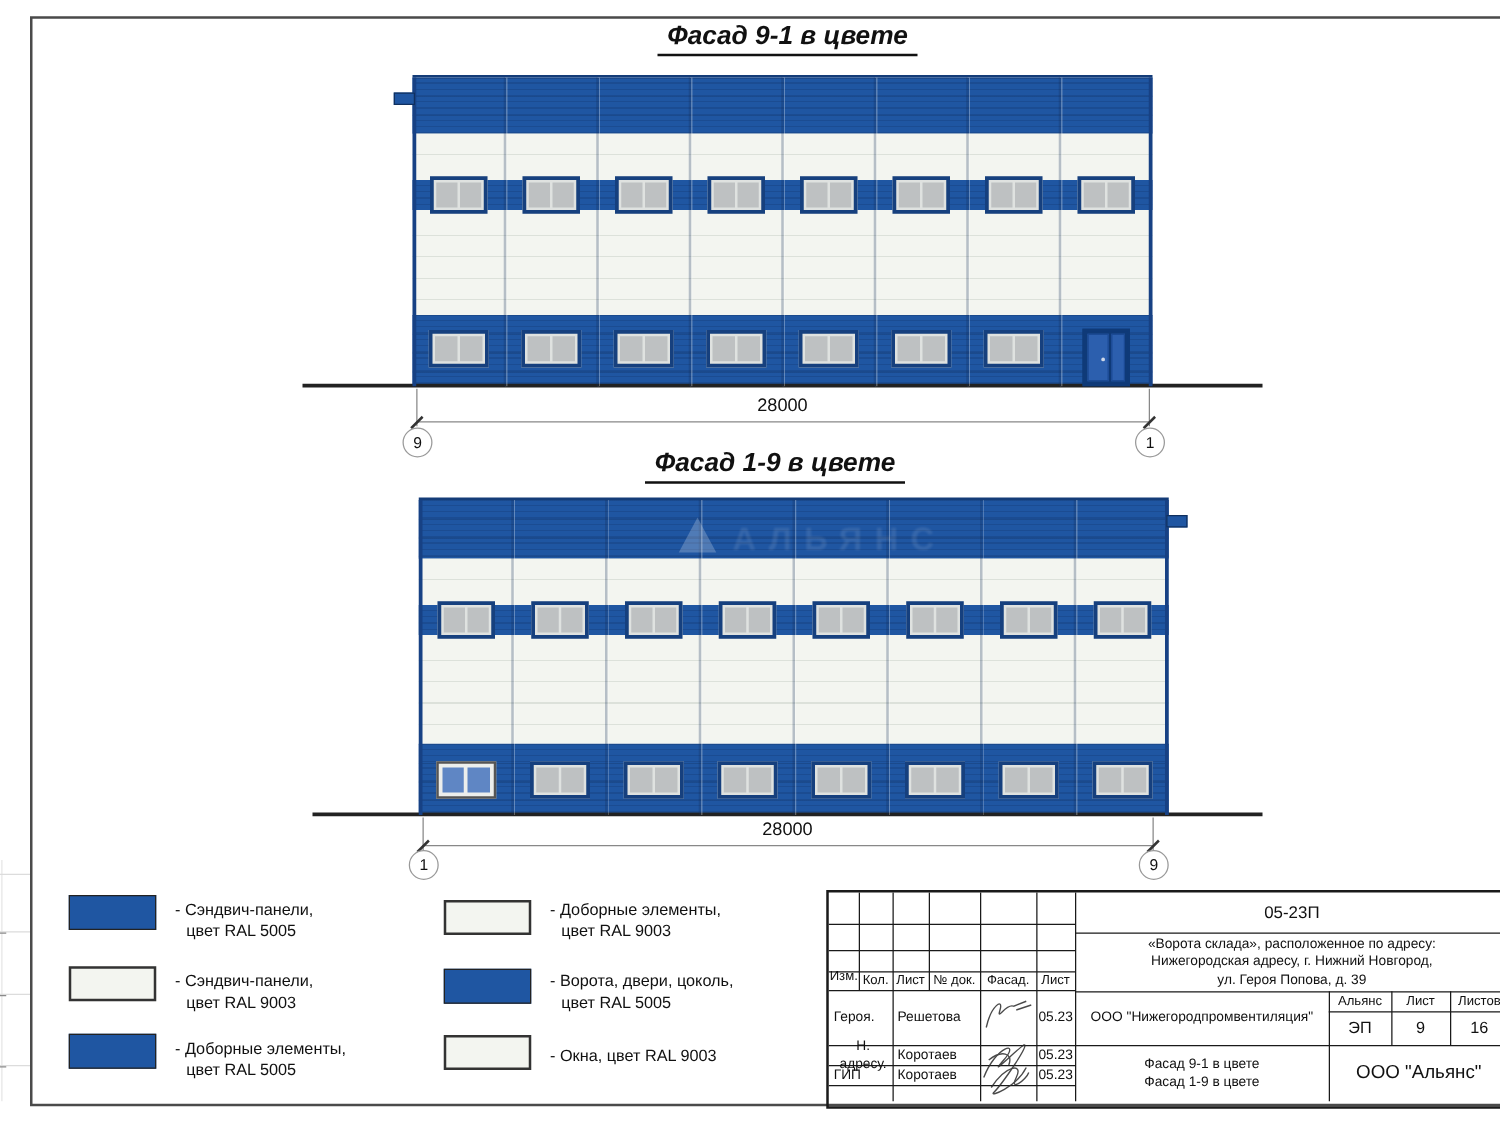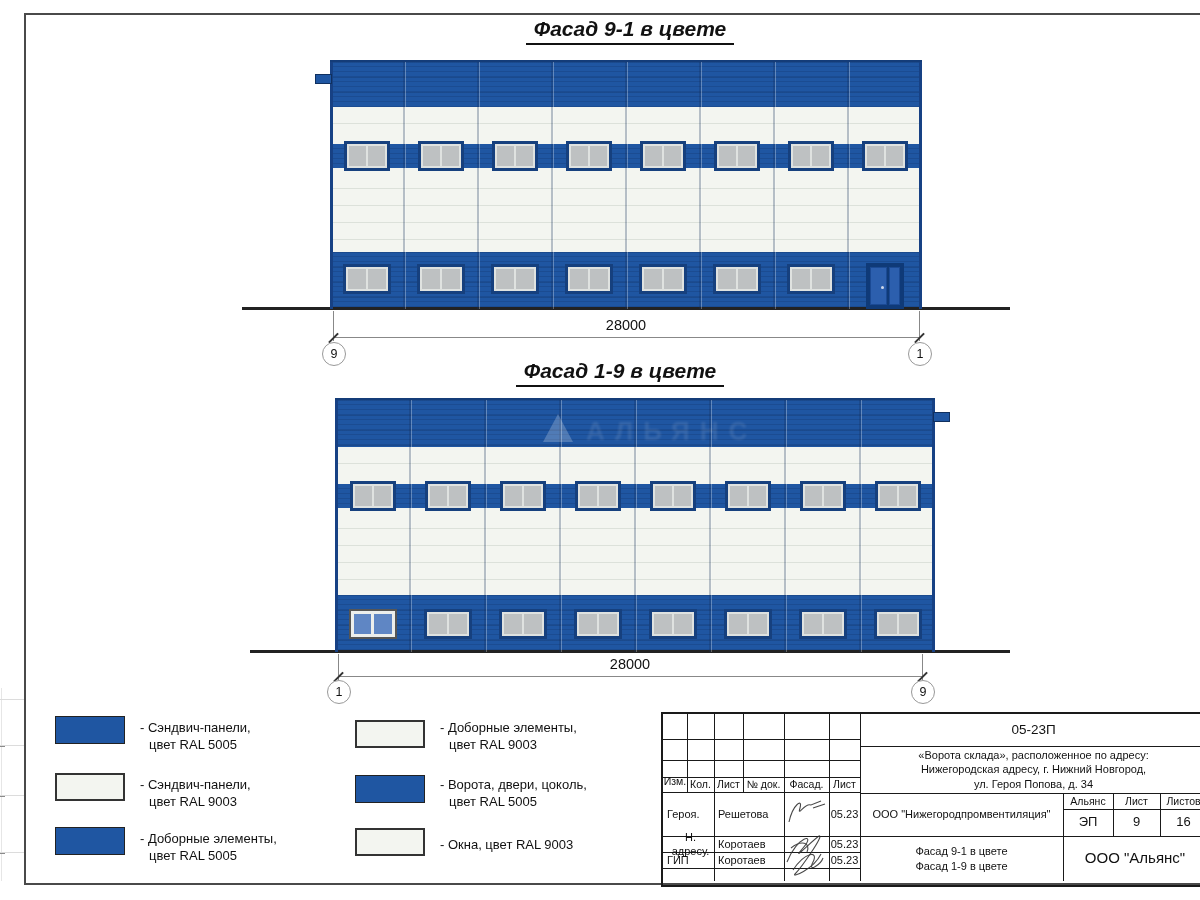--- a/index.html
+++ b/index.html
@@ -392,21 +392,21 @@
       <path d="M8,32 C12,14 22,8 19,18 C16,28 24,12 30,15 L40,11 M32,18 L44,14"></path>
       <path d="M6,72 C16,46 36,42 22,58 C8,74 32,50 38,46 C44,44 20,78 14,84 C10,88 32,80 40,64"></path>
       <path d="M12,80 C24,62 38,60 32,72 C26,84 40,74 42,68 M10,58 C20,50 30,52 26,62"></path>
     </g>
   </svg>
 
   <div class="cell doc" style="left:197px;top:0;width:347px;height:32px">05-23П</div>
   <div class="cell" style="left:197px;top:32px;width:347px;height:47px;flex-direction:column">
     <div>«Ворота склада», расположенное по адресу:</div>
     <div>Нижегородская адресу, г. Нижний Новгород,</div>
-    <div>ул. Героя Попова, д. 34</div>
+    <div>ул. Героя Попова, д. 39</div>
   </div>
   <div class="cell" style="left:197px;top:79px;width:203px;height:43px">ООО "Нижегородпромвентиляция"</div>
   <div class="cell hdr" style="left:400px;top:79px;width:50px;height:16px">Альянс</div>
   <div class="cell hdr" style="left:450px;top:79px;width:47px;height:16px">Лист</div>
   <div class="cell hdr" style="left:497px;top:79px;width:47px;height:16px">Листов</div>
   <div class="cell" style="left:400px;top:95px;width:50px;height:27px;font-size:13px">ЭП</div>
   <div class="cell" style="left:450px;top:95px;width:47px;height:27px;font-size:13px">9</div>
   <div class="cell" style="left:497px;top:95px;width:47px;height:27px;font-size:13px">16</div>
   <div class="cell" style="left:197px;top:122px;width:203px;height:45px;flex-direction:column">
     <div>Фасад 9-1 в цвете</div>

